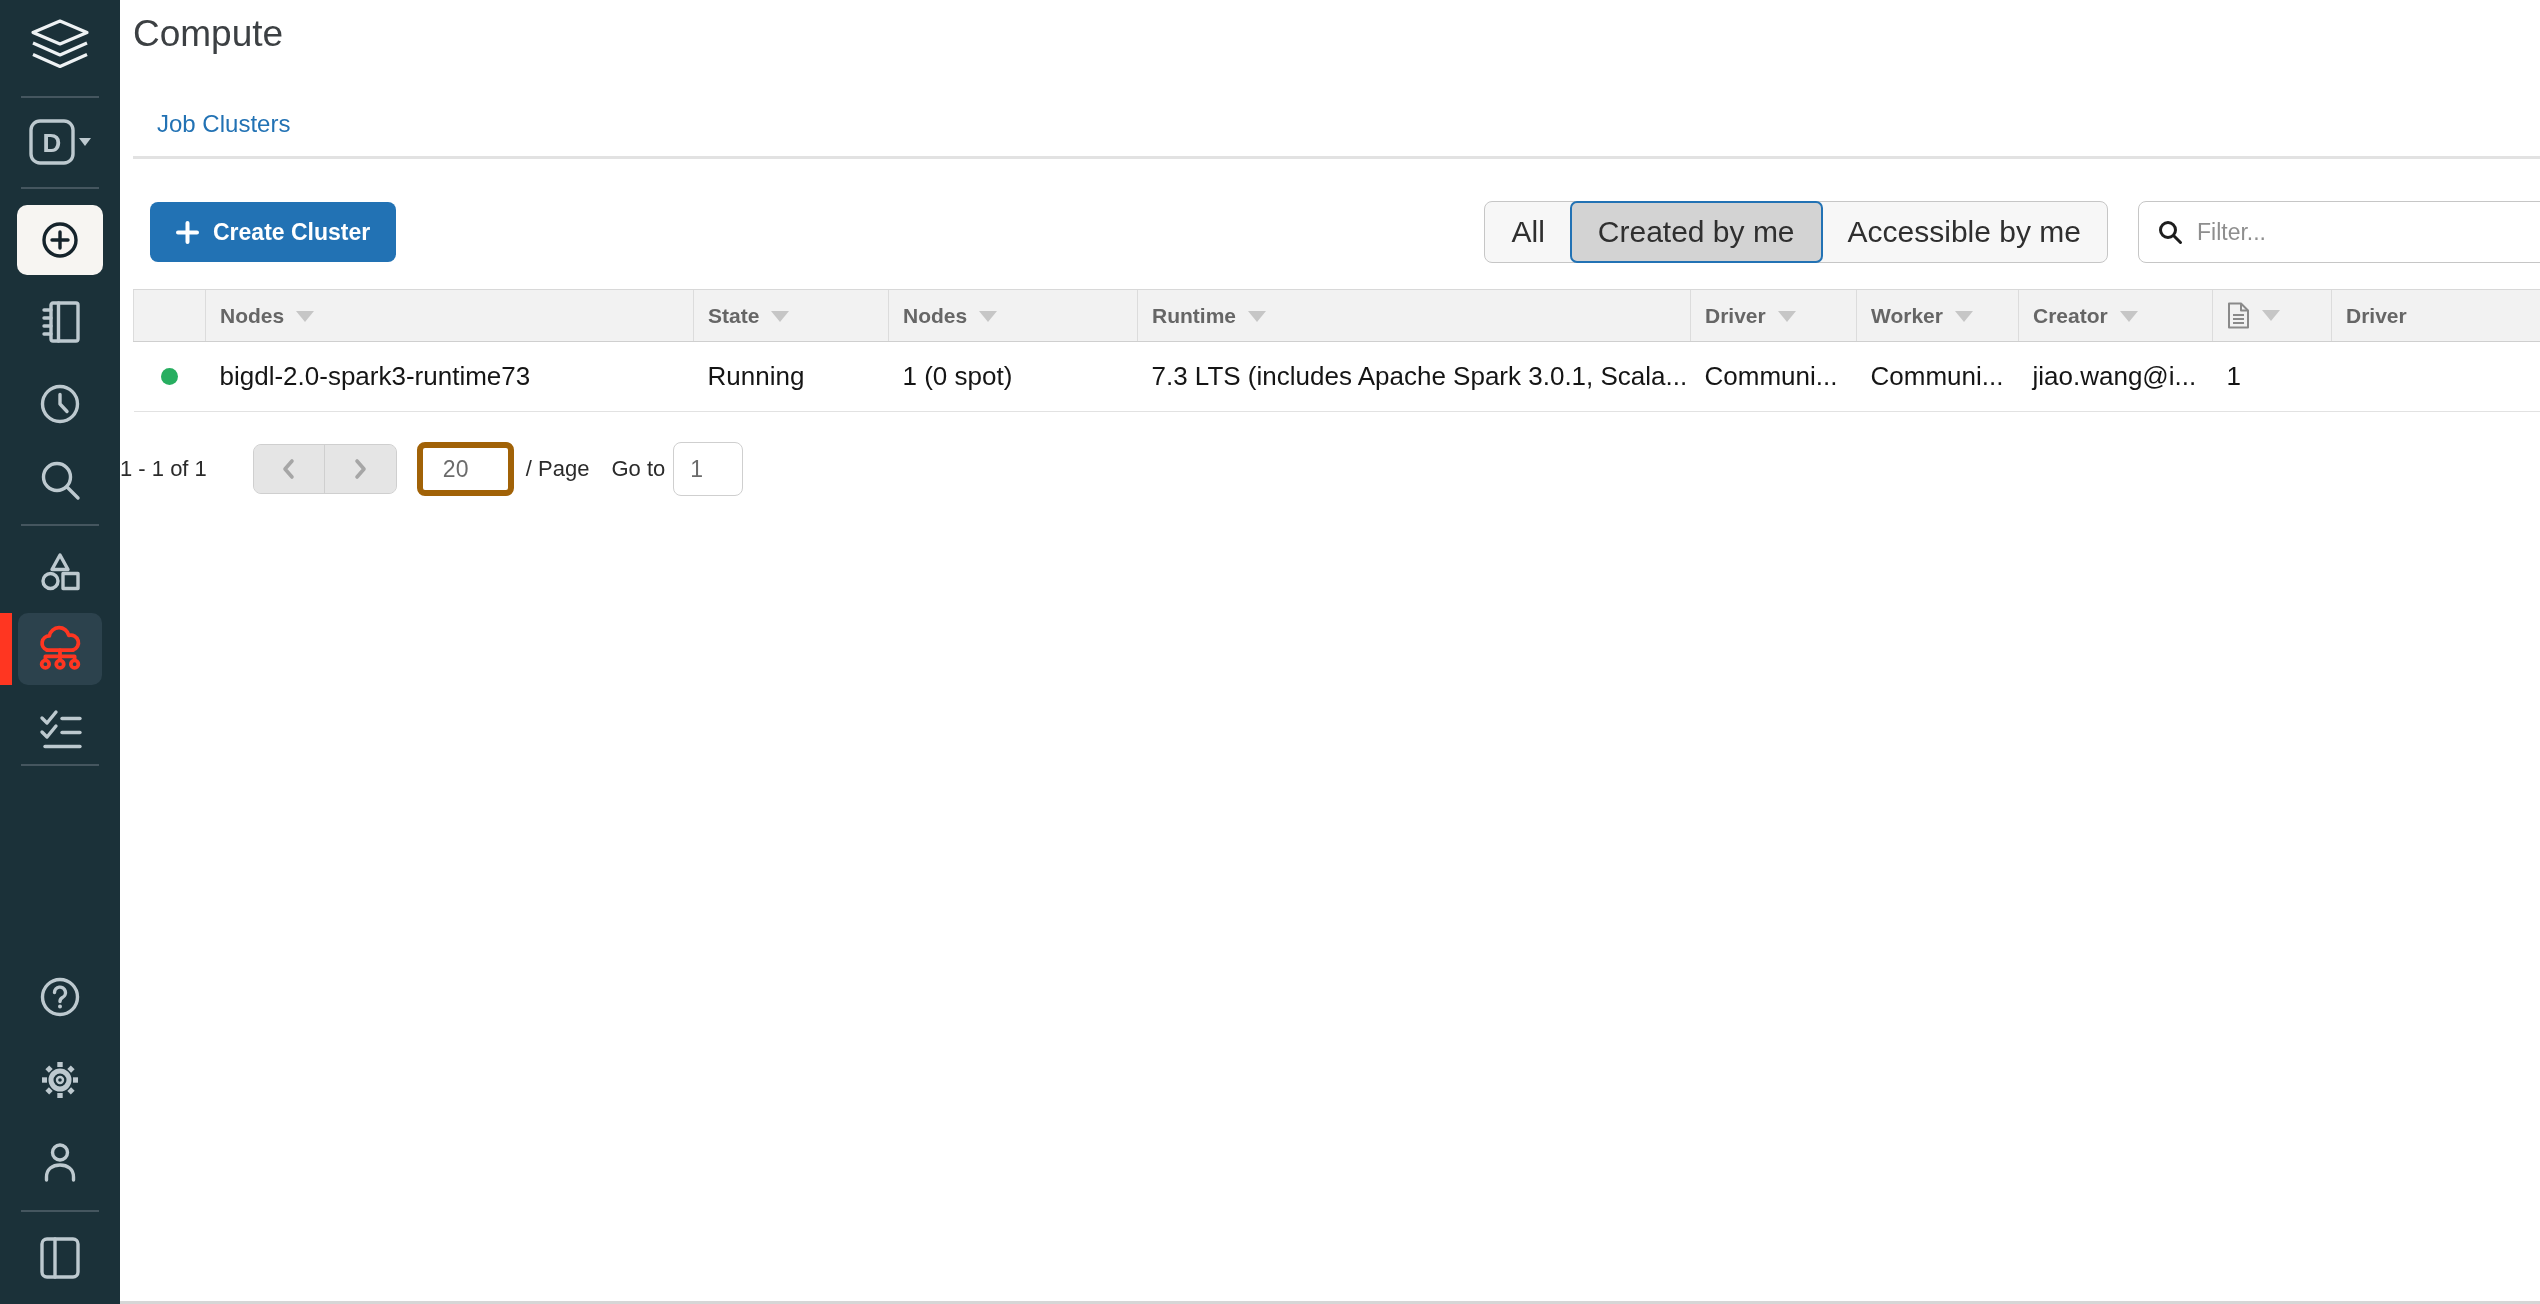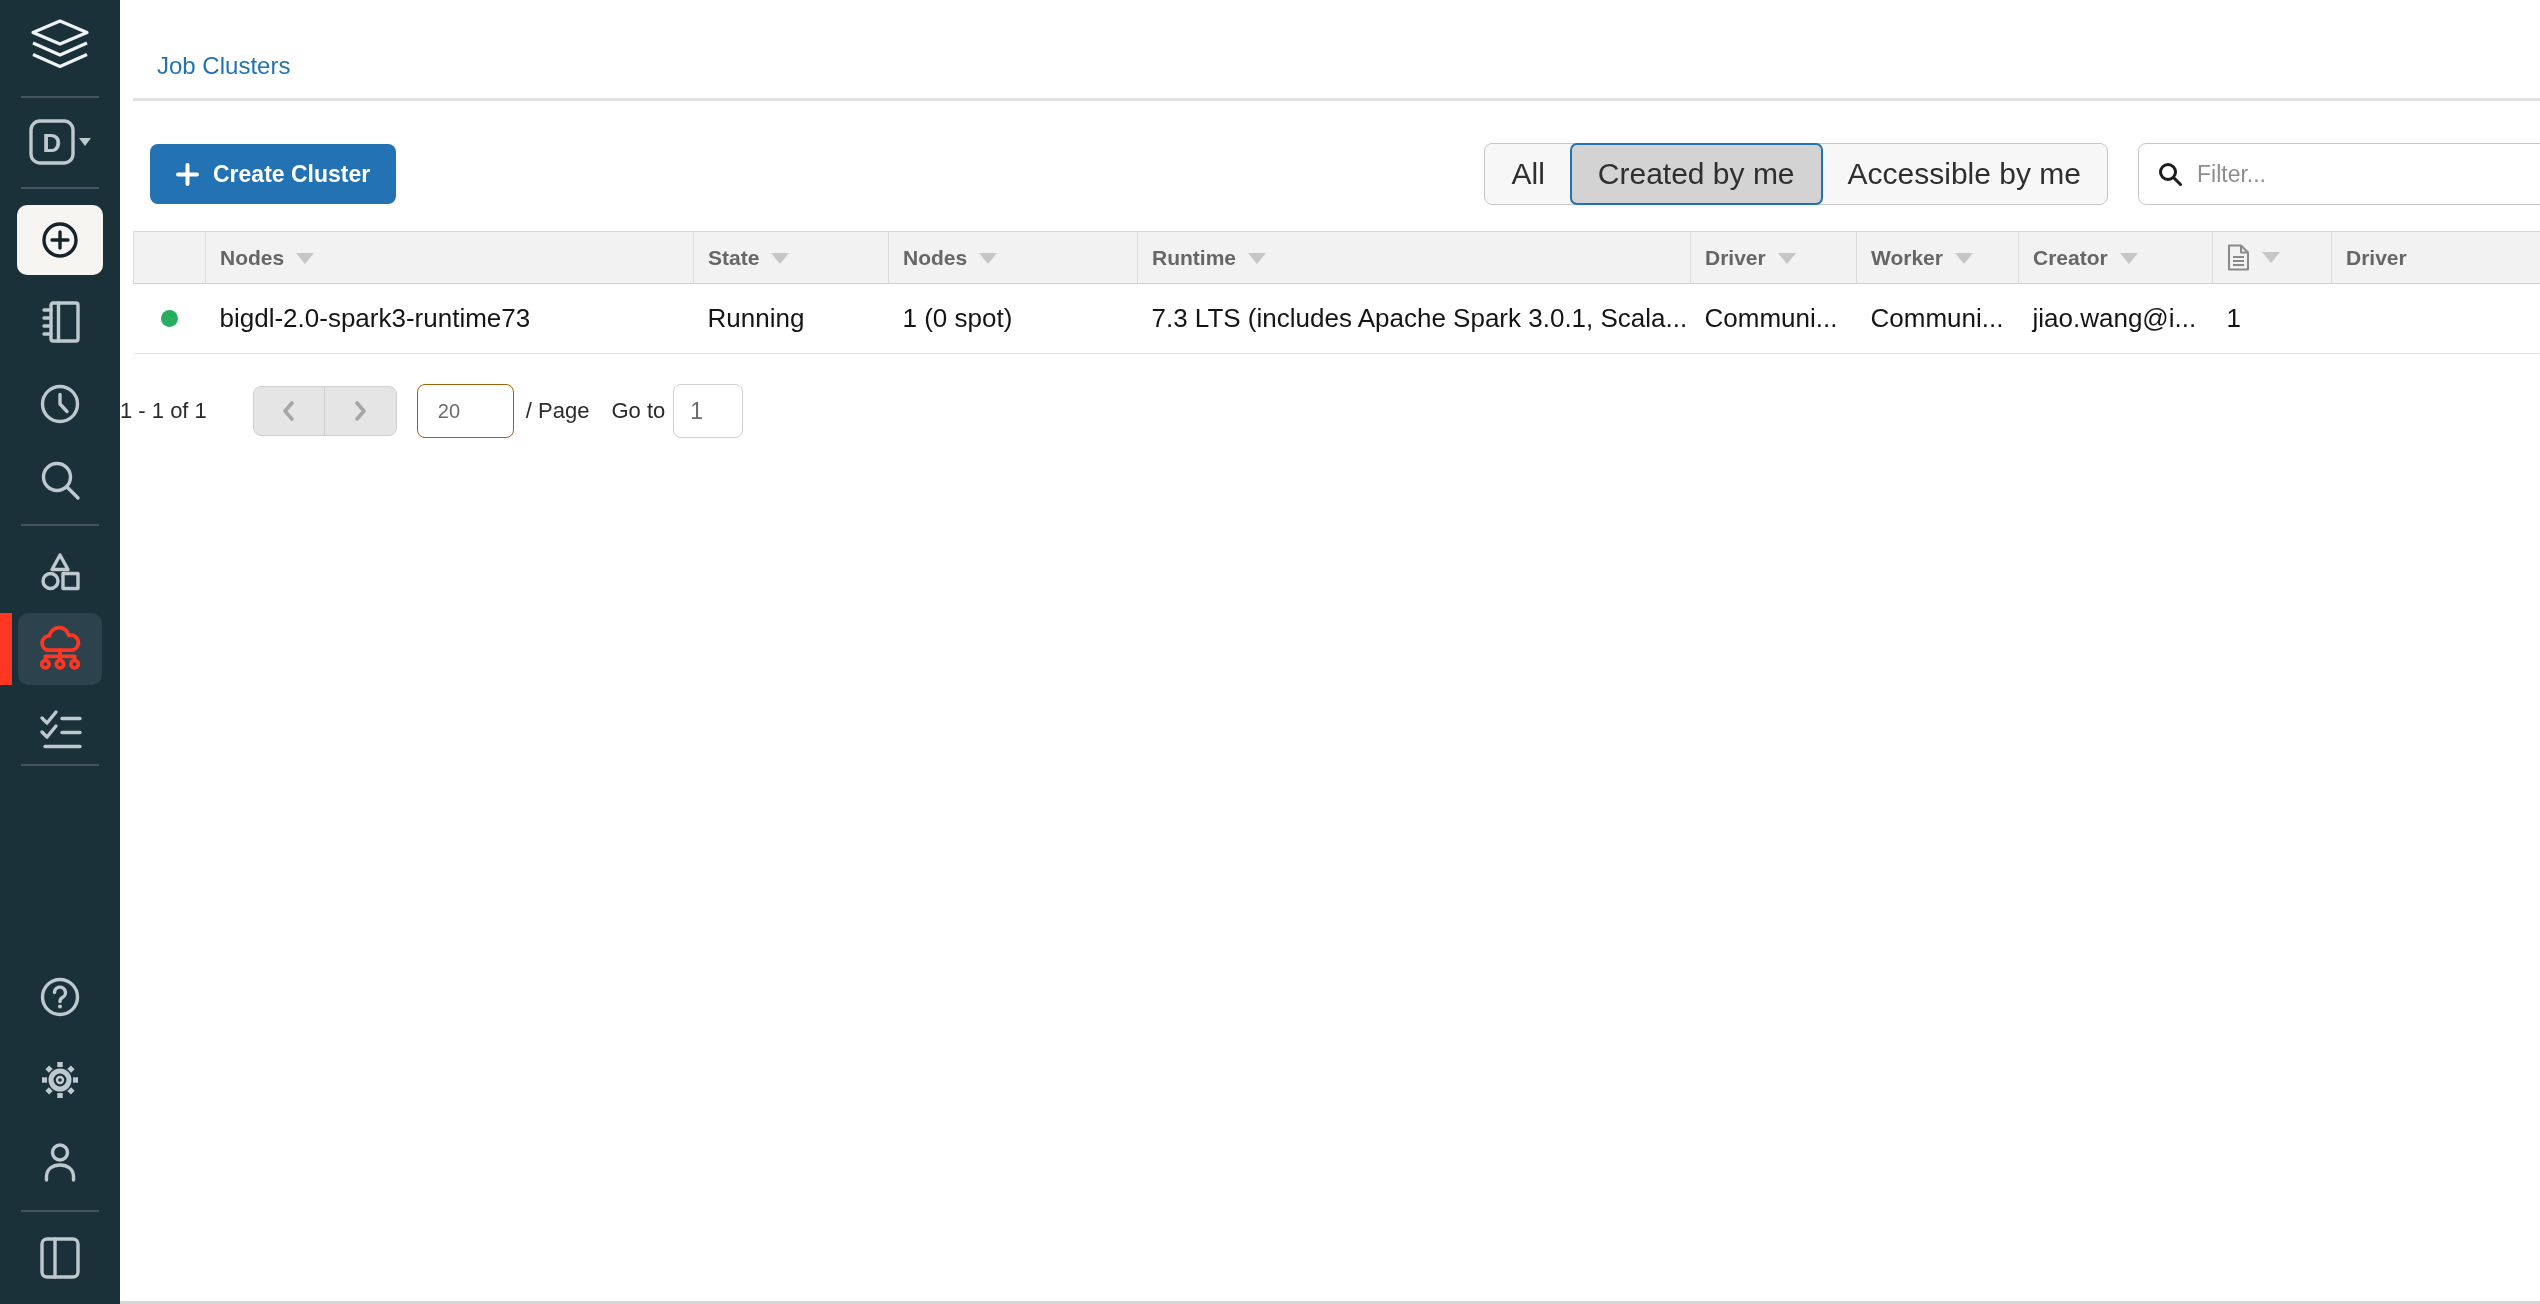--- a/index.html
+++ b/index.html
@@ -56,22 +56,22 @@
              white-space:nowrap; overflow:hidden; }
   .status-dot { width:17px; height:17px; border-radius:50%; background:#27AE60; margin:0 auto; }
   td.status-cell { padding-left:0; text-align:center; }
 
   
   .pagination { display:flex; align-items:center; justify-content:flex-start; margin-top:30px; font-size:22px; color:#2b2b2b; }
   .pag-range { margin-right:46px; }
   .pager { display:flex; height:50px; border:1px solid #CFCFCF; border-radius:8px; overflow:hidden; background:#E5E5E5; }
   .pager button { width:71px; background:#E5E5E5; border:none; display:flex; align-items:center; justify-content:center; cursor:pointer; }
   .pager button:first-child { border-right:1px solid #CFCFCF; }
-  .page-size { width:97px; height:54px; margin-left:20px; border:1px solid #a16207; border-radius:8px;
-               font-size:20px; color:#6b6b6b; padding-left:20px; outline:none; font-family:"Liberation Sans", sans-serif; }
+  .page-size { width:97px; height:54px; margin-left:20px; border:6px solid #a16207; border-radius:8px;
+               font-size:23px; color:#6b6b6b; padding-left:20px; outline:none; font-family:"Liberation Sans", sans-serif; }
   .per-page { margin-left:12px; }
   .goto-label { margin-left:22px; }
   .goto-input { width:70px; height:54px; margin-left:8px; margin-right:-50px; border:1px solid #CFCFCF; border-radius:8px;
                 font-size:23px; color:#6b6b6b; padding-left:16px; outline:none; font-family:"Liberation Sans", sans-serif; }
 </style>
 </head>
 <body>
 
 <div class="app">
 
@@ -222,20 +222,21 @@
           <rect x="6" y="5" width="36" height="38" rx="5"></rect>
           <path d="M19 5 V43"></path>
         </g>
       </svg>
     </div>
 
   </aside>
 
   <main class="main">
 
+    <h1 class="page-title">Compute</h1>
 
     <div class="tabs">
       <div class="tab inactive">Job Clusters</div>
     </div>
 
     <div class="toolbar">
       <button class="create-btn">
         <svg width="23" height="23" viewBox="0 0 23 23">
           <g stroke="#fff" stroke-width="4" stroke-linecap="round">
             <path d="M11.5 2 V21 M2 11.5 H21"></path>

